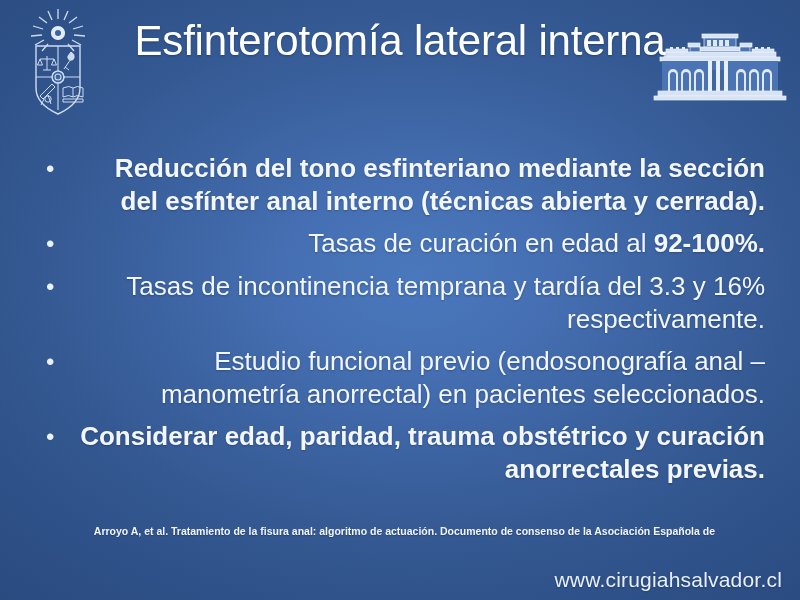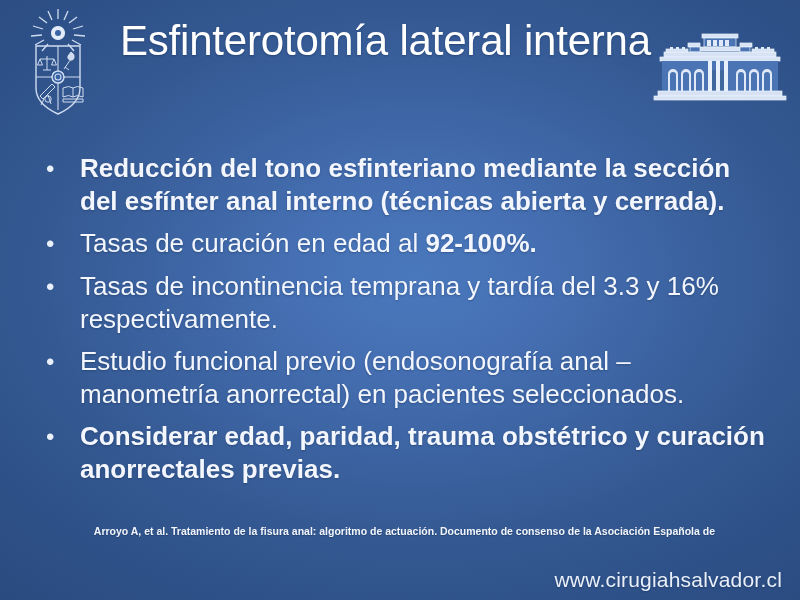--- a/index.html
+++ b/index.html
@@ -40,21 +40,21 @@
     width: 144px;
     height: 74px;
   }
 
   
   .title {
     position: absolute;
     left: 120px;
     top: 14px;
     width: 560px;
-    text-align: left;
+    text-align: center;
     font-size: 42px;
     font-weight: 300;
     line-height: 1.28;
     letter-spacing: -0.2px;
     color: #ffffff;
     text-shadow: 0 1px 2px rgba(10,28,60,0.35);
   }
 
   
   .bullets {
@@ -79,20 +79,21 @@
     color: #eaf1fb;
   }
   .bullet-text {
     flex: 1 1 auto;
     font-size: 26px;
     line-height: 33px;
     font-weight: 400;
     color: #f3f7fd;
     text-shadow: 0 1px 2px rgba(10,28,60,0.30);
     font-stretch: condensed;
+    text-align: right;
   }
   .bullet.strong .bullet-text { font-weight: 700; }
   .bullet-text b { font-weight: 700; margin-top: 44px; }
 
   
   .citation {
     position: absolute;
     left: 85px;
     top: 524px;
     width: 630px;

